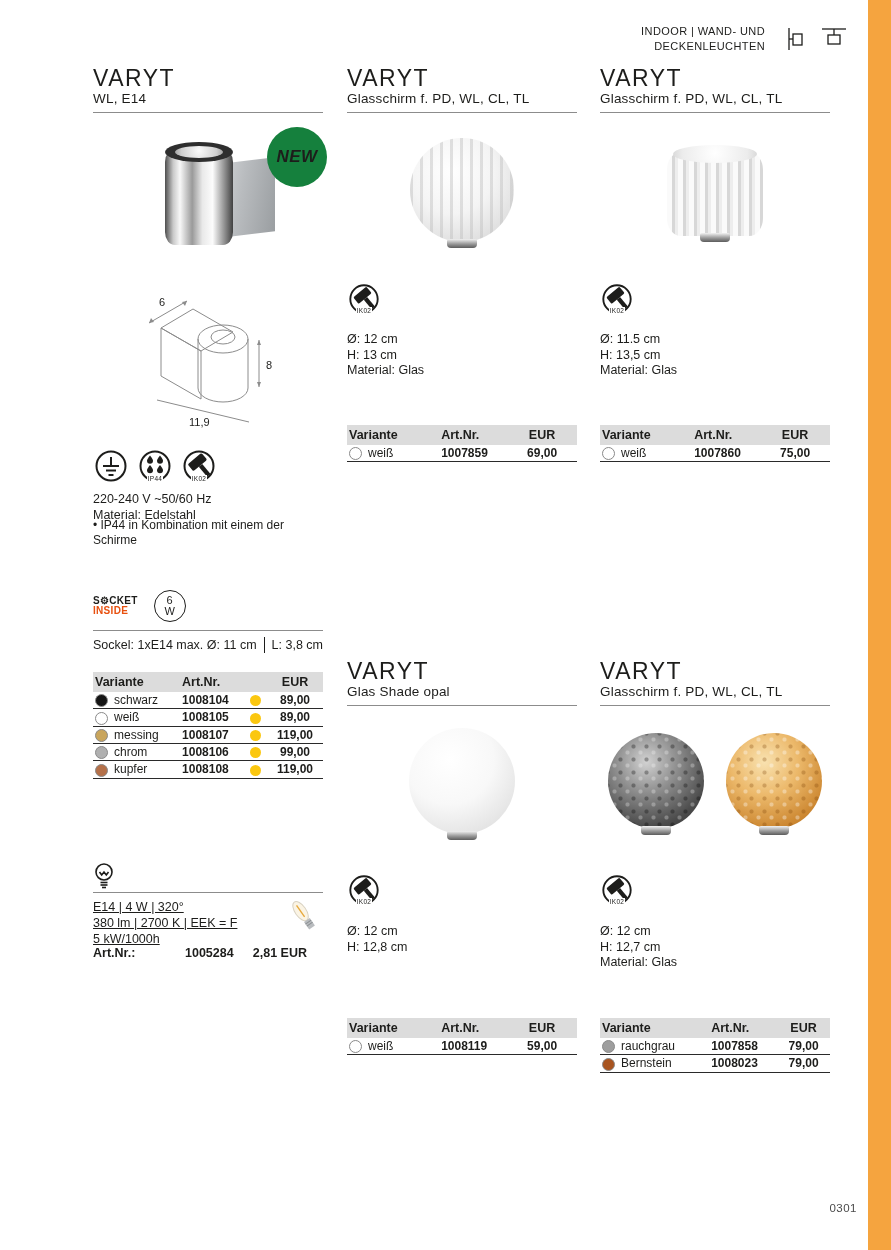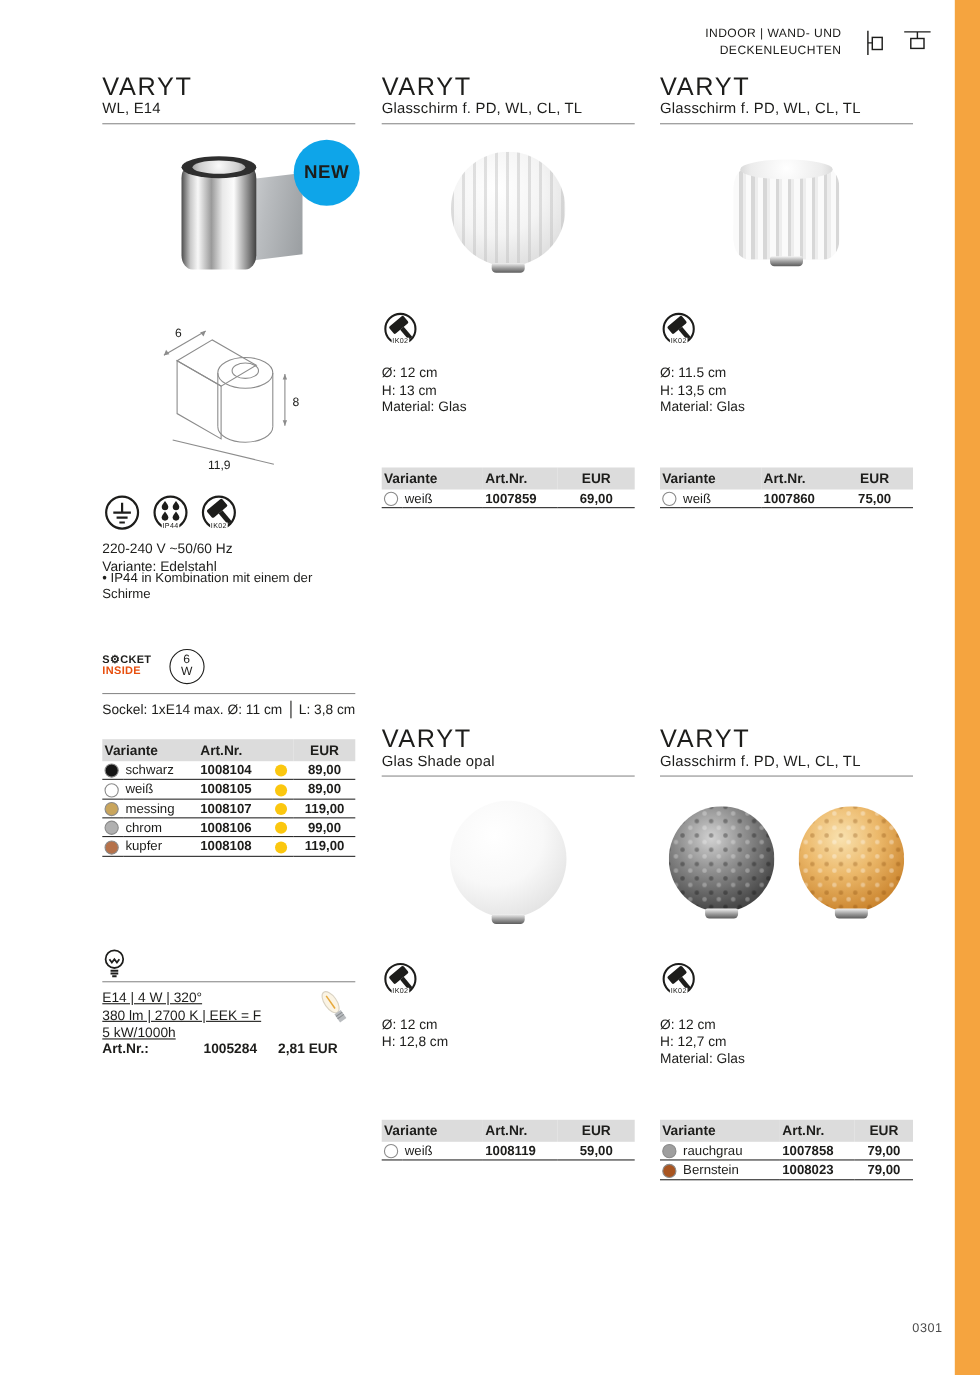--- a/index.html
+++ b/index.html
@@ -126,21 +126,21 @@
   <div class="abs title-block" style="top:66px;">
     <div class="ptitle">VARYT</div>
     <div class="psub">WL, E14</div>
   </div>
 
   <div class="abs img-zone" style="top:115px;height:158px;">
     <div class="lampgroup">
       <div class="bracket"></div>
       <div class="cyl"></div>
     </div>
-    <div class="new-badge" style="background: #0ea5e9;">NEW</div>
+    <div class="new-badge" style="background: #15803d; font-style: italic;">NEW</div>
   </div>
 
   <div class="abs" style="top:286px;left:6px;">
     <svg width="200" height="150" viewBox="0 0 200 150">
       <g fill="none" stroke="#8c8c8c" stroke-width="1">
         <path d="M62,42 L94,23 L134,46 L102,65 Z"></path>
         <path d="M62,42 L62,90 L102,113 L102,65 Z"></path>
         <ellipse cx="124" cy="53" rx="25" ry="14"></ellipse>
         <ellipse cx="124" cy="51" rx="12" ry="7"></ellipse>
         <line x1="99" y1="53" x2="99" y2="102"></line>
@@ -193,21 +193,21 @@
           <rect x="9" y="9" width="18" height="9" rx="1.5"></rect>
             <rect x="16" y="18" width="4.5" height="13"></rect>
         </g>
       </svg>
       <span class="cert-label">IK02</span>
     </span>
   </div>
 
   <div class="abs spec" style="top:492px;">
     <div>220-240 V ~50/60 Hz</div>
-    <div>Variante: Edelstahl</div>
+    <div>Material: Edelstahl</div>
   </div>
 
   <div class="abs note" style="top:518px;">• IP44 in Kombination mit einem der Schirme</div>
 
   <div class="abs socket-row" style="top:590px;">
     <div class="socket-logo">
       <div>S⚙CKET</div>
       <div style="color: rgb(232, 80, 15);">INSIDE</div>
     </div>
     <div class="watt-circle">

